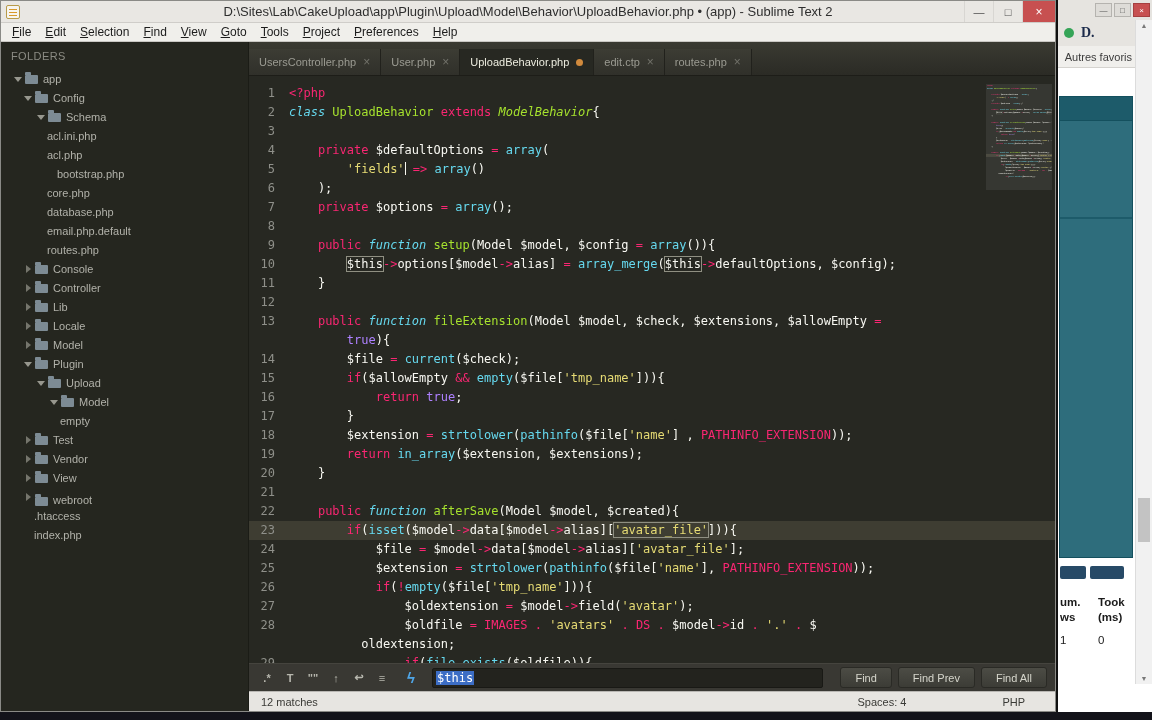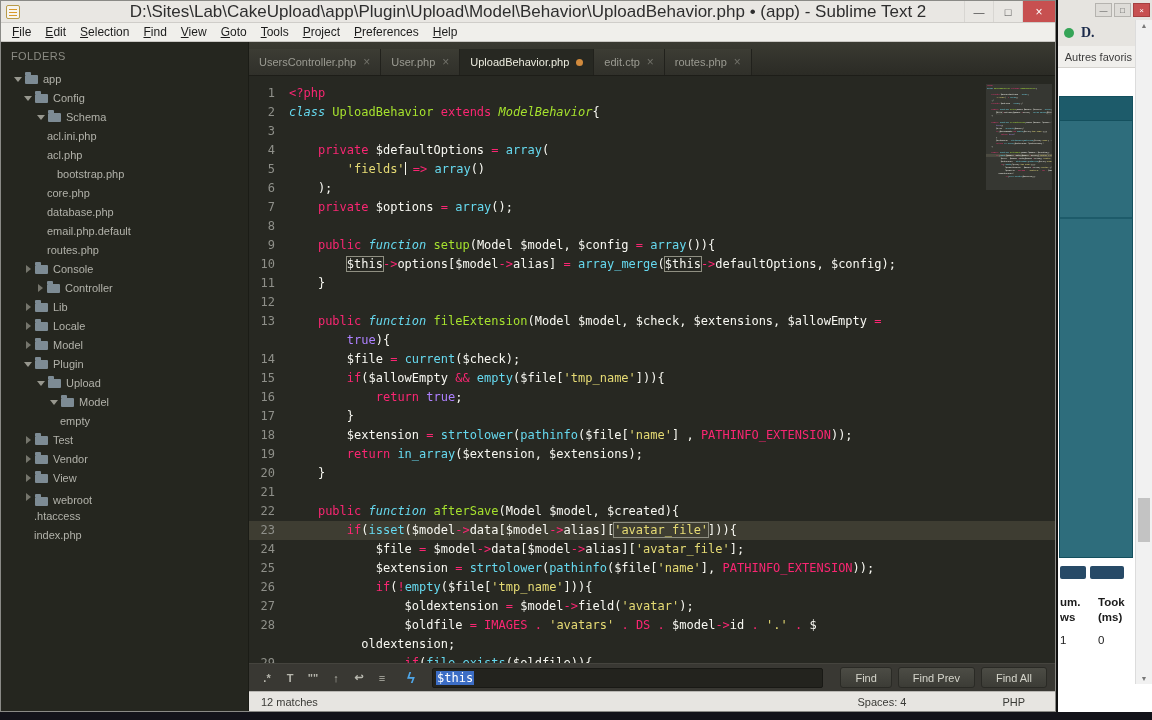--- a/index.html
+++ b/index.html
@@ -4,21 +4,21 @@
 <style>
   *{margin:0;padding:0;box-sizing:border-box}
   html,body{width:1152px;height:720px;overflow:hidden;background:#141414;font-family:"Liberation Sans",sans-serif}
   #screen{position:relative;width:1152px;height:720px}
 
   
   #sublime{position:absolute;left:0;top:0;width:1056px;height:712px;display:flex;flex-direction:column;background:#272822;border:1px solid #8a8a86}
   .titlebar{height:22px;background:#e9e7e3;border-bottom:1px solid #cfcdc9;display:flex;align-items:center;position:relative;flex:0 0 22px}
   .app-icon{width:14px;height:14px;margin-left:5px;background:#f7f5ef;border:1px solid #b89b4a;border-radius:2px;position:relative;z-index:2}
   .app-icon::before{content:'';position:absolute;left:2px;top:3px;width:8px;height:1px;background:#d99a2b;box-shadow:0 3px 0 #d99a2b,0 6px 0 #d99a2b}
-  .title-text{position:absolute;left:0;right:0;text-align:center;font-size:17px;color:#2e2e2e;white-space:nowrap;overflow:hidden}
+  .title-text{position:absolute;left:0;right:0;text-align:center;font-size:13px;color:#2e2e2e;white-space:nowrap;overflow:hidden}
   .win-controls{margin-left:auto;display:flex;height:100%;z-index:2}
   .wc{width:29px;height:100%;display:flex;align-items:center;justify-content:center;font-size:11px;color:#4d4d4d;border-left:1px solid #d8d6d2}
   .wc.close{background:#c75050;color:#fff;width:33px;font-size:12px}
 
   .menubar{height:19px;background:#f0efeb;border-bottom:1px solid #c9c7c3;display:flex;align-items:center;padding-left:4px;font-size:12px;color:#1c1c1c;flex:0 0 19px}
   .menu-item{padding:0 7px;white-space:nowrap}
 
   .main{flex:1;display:flex;min-height:0}
 
   
@@ -178,21 +178,21 @@
             </div>
             <div class="tree-row" style="padding-left: 36px;">
               <span class="file-spacer"></span>
               <span class="tree-label">routes.php</span>
             </div>
             <div class="tree-row" style="padding-left: 23px;">
               <span class="tree-arrow closed"></span>
               <span class="folder-icon"></span>
               <span class="tree-label">Console</span>
             </div>
-            <div class="tree-row" style="padding-left: 23px; margin-left: 12px;">
+            <div class="tree-row" style="padding-left: 23px;">
               <span class="tree-arrow closed"></span>
               <span class="folder-icon"></span>
               <span class="tree-label">Controller</span>
             </div>
             <div class="tree-row" style="padding-left: 23px;">
               <span class="tree-arrow closed"></span>
               <span class="folder-icon"></span>
               <span class="tree-label">Lib</span>
             </div>
             <div class="tree-row" style="padding-left: 23px;">

